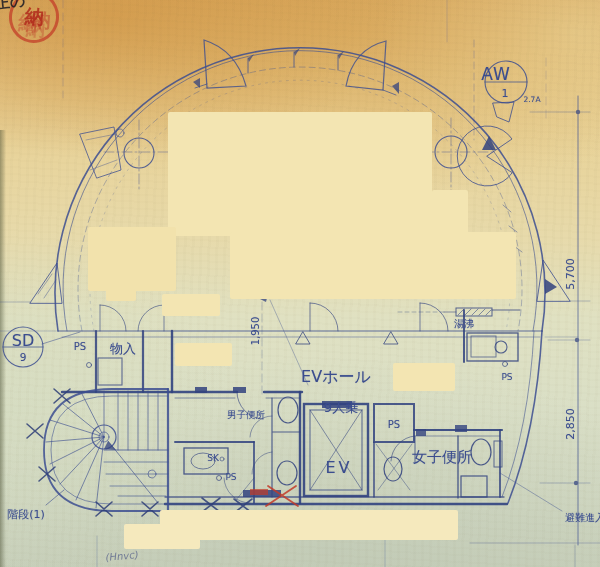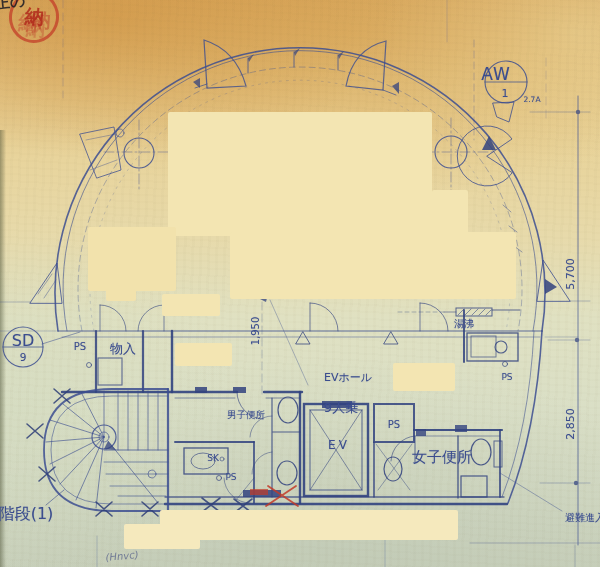--- a/index.html
+++ b/index.html
@@ -240,36 +240,36 @@
   <div class="patch" style="left:124px;top:524px;width:76px;height:25px;background:#f5e9bd"></div>
 
   <span class="lbl" style="left:496px;top:74px;font-size:17px;letter-spacing:1px">AW</span>
   <span class="lbl" style="left:505px;top:93px;font-size:11px">1</span>
   <span class="lbl" style="left:532px;top:99px;font-size:7.5px">2.7A</span>
   <span class="lbl" style="left:23px;top:340px;font-size:16px">SD</span>
   <span class="lbl" style="left:23px;top:357px;font-size:10.5px">9</span>
 
   <span class="lbl" style="left:80px;top:346px;font-size:10px">PS</span>
   <span class="lbl" style="left:123px;top:349px;font-size:13px">物入</span>
-  <span class="lbl" style="left:348px;top:377px;font-size:11px">EVホール</span>
+  <span class="lbl" style="left:336px;top:377px;font-size:16px">EVホール</span>
   <span class="lbl" style="left:246px;top:415px;font-size:9.5px">男子便所</span>
   <span class="lbl" style="left:213px;top:458px;font-size:9px">SK</span>
   <span class="lbl" style="left:231px;top:477px;font-size:9px">PS</span>
   <span class="lbl" style="left:341px;top:408px;font-size:13px">9人乗</span>
-  <span class="lbl" style="left:339px;top:445px;font-size:12px;letter-spacing:3px">EV</span>
+  <span class="lbl" style="left:339px;top:467px;font-size:16px;letter-spacing:3px">EV</span>
   <span class="lbl" style="left:394px;top:424px;font-size:10px">PS</span>
   <span class="lbl" style="left:442px;top:457px;font-size:15px">女子便所</span>
   <span class="lbl" style="left:464px;top:324px;font-size:10px">湯沸</span>
   <span class="lbl" style="left:507px;top:377px;font-size:9px">PS</span>
 
   <span class="lbl rot" style="left:570px;top:274px;font-size:11px">5,700</span>
   <span class="lbl rot" style="left:570px;top:424px;font-size:11px">2,850</span>
   <span class="lbl rot" style="left:255px;top:331px;font-size:10px">1,950</span>
 
-  <span class="lbl" style="left:26px;top:514px;font-size:16px">階段(1)</span>
+  <span class="lbl" style="left:26px;top:514px;font-size:11px">階段(1)</span>
   <span class="lbl" style="left:585px;top:518px;font-size:10px">避難進入</span>
   <span class="hand" style="left:122px;top:556px;font-size:10px">(Hnvc)</span>
 
   <div class="seal">
     <span>納</span>
   </div>
   <span class="corner-note">正の</span>
 </div>
 
 </body></html>

